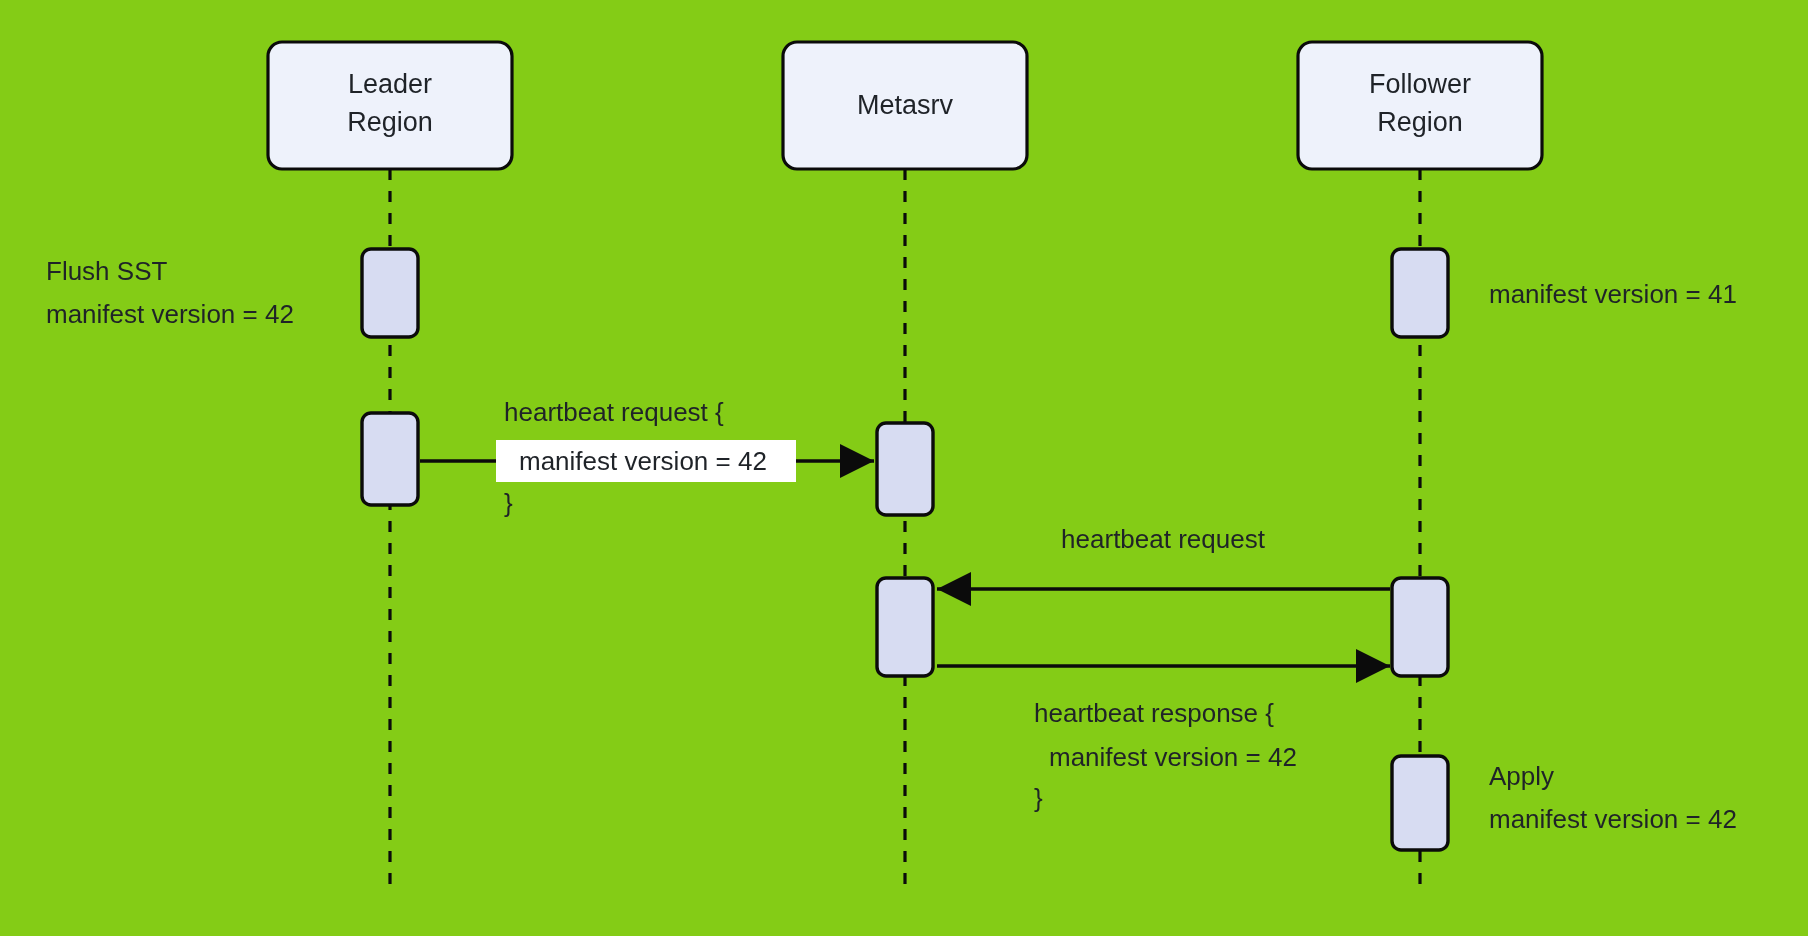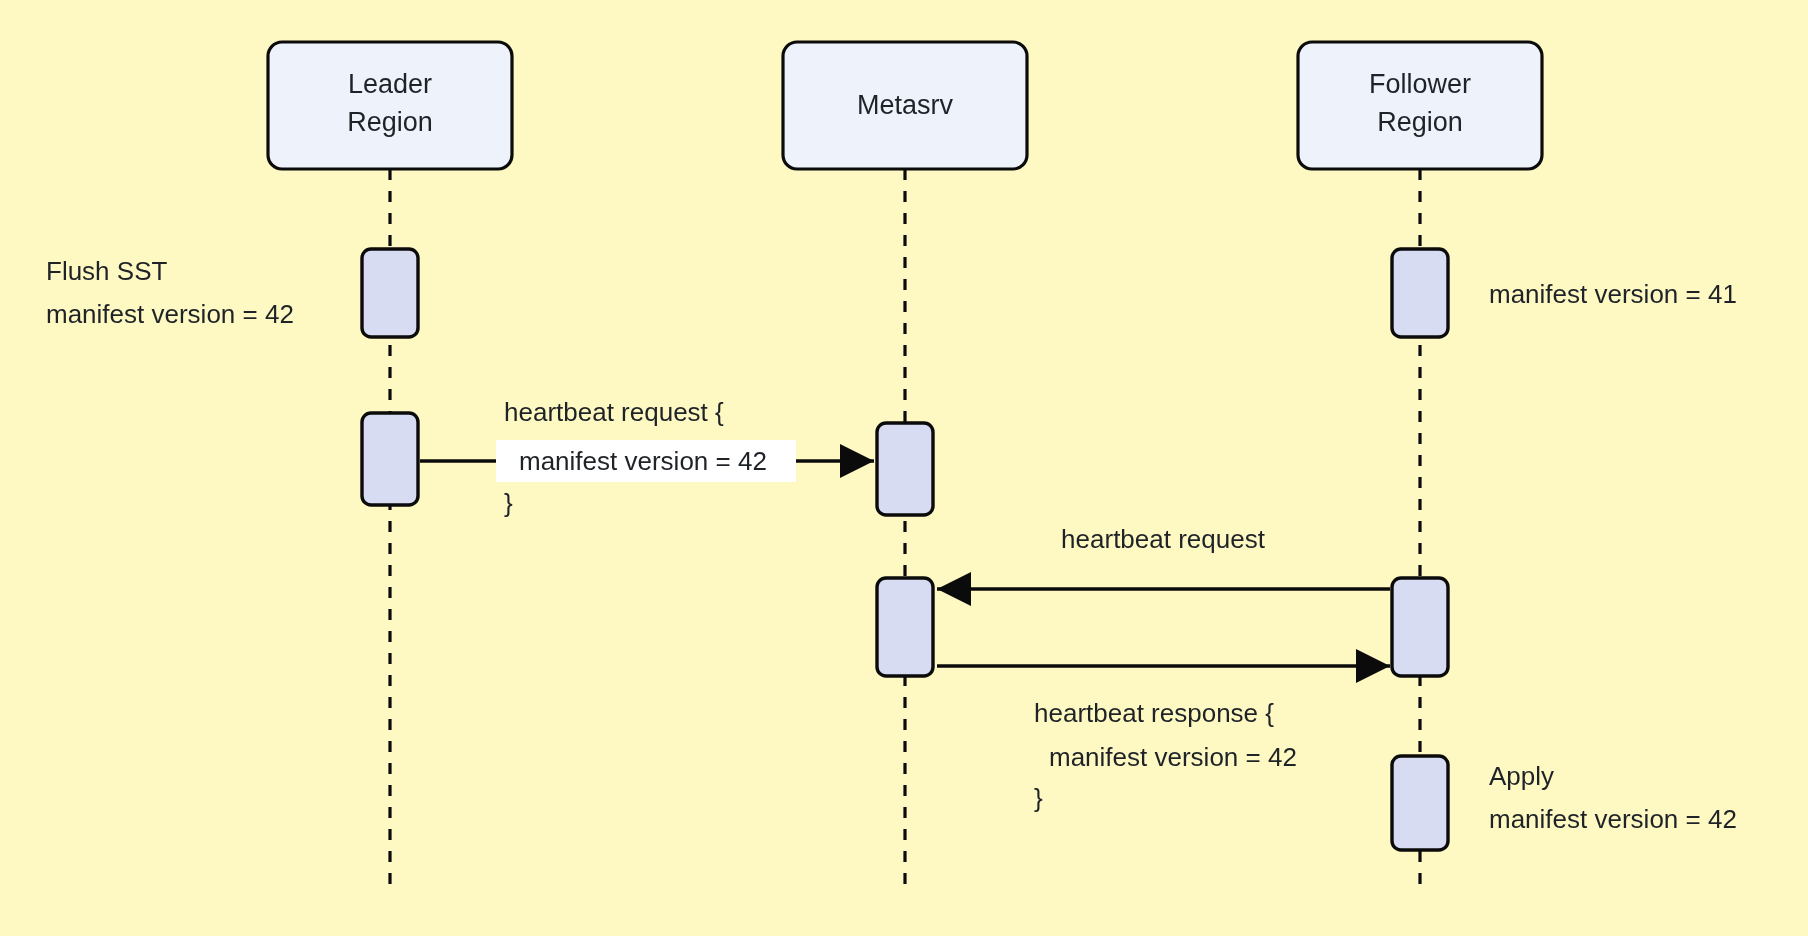--- a/index.html
+++ b/index.html
@@ -9,21 +9,21 @@
     background: #ffffff;
   }
   body {
     font-family: "Liberation Sans", sans-serif;
     -webkit-font-smoothing: antialiased;
   }
   #diagram-root {
     position: relative;
     width: 1808px;
     height: 936px;
-    background: #fef9c3;
+    background: #84cc16;
     overflow: hidden;
   }
   svg.diagram-canvas {
     position: absolute;
     left: 0;
     top: 0;
     width: 1808px;
     height: 936px;
     display: block;
   }

